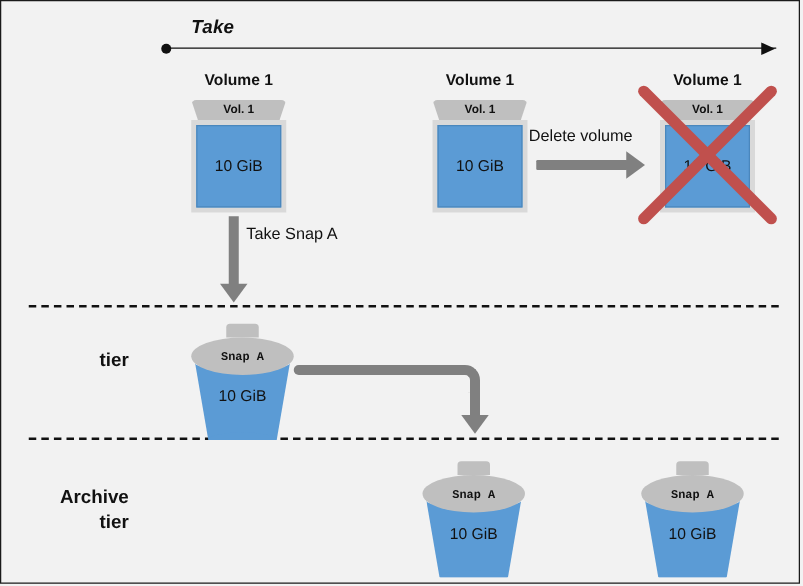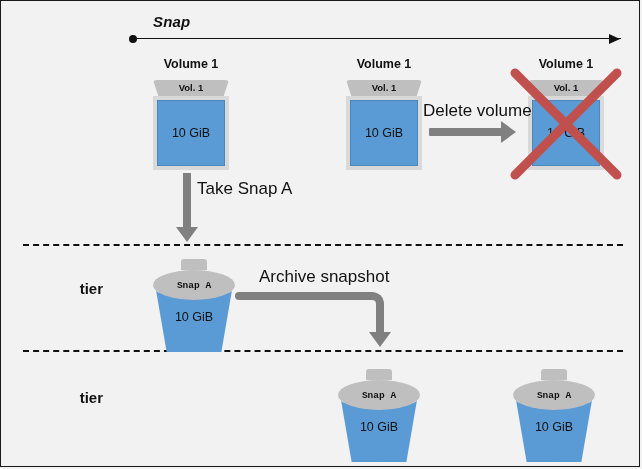--- a/index.html
+++ b/index.html
@@ -131,21 +131,21 @@
     left:50%;transform:translateX(-50%);
     top:-5px;
     width:76px;height:11px;
     background:#ffffff;
     border-radius:50%;
     z-index:2;
   }
 
   
   .arrow-label{
-    font-size:17px;color:#111;white-space:nowrap;
+    font-size:13px;color:#111;white-space:nowrap;
   }
   .arr-down-shaft{
     width:8px;background:#808080;
   }
   .arr-down-head{
     width:0;height:0;
     border-left:11px solid transparent;
     border-right:11px solid transparent;
     border-top:15px solid #808080;
   }
@@ -175,32 +175,33 @@
   }
 
   
   .redx{pointer-events:none;}
 </style>
 </head>
 <body>
 
 <div id="canvas">
 
-  <div class="abs time-label" style="left:152px;top:12px;">Snap</div>
+  <div class="abs time-label" style="left:152px;top:12px;">Take</div>
   <div class="abs time-dot" style="left:128px;top:34px;"></div>
   <div class="abs time-line" style="left:134px;top:37px;width:486px;"></div>
   <div class="abs time-head" style="left:608px;top:32.5px;"></div>
 
   <div class="abs divider" style="left:22px;top:243px;width:600px;"></div>
   <div class="abs divider" style="left:22px;top:349px;width:600px;"></div>
 
   <div class="abs tier-label" style="left:10px;top:278px;width:92px;">
     <div>tier</div>
   </div>
   <div class="abs tier-label" style="left:10px;top:387px;width:92px;">
+    <div>Archive</div>
     <div>tier</div>
   </div>
 
   <div class="abs" style="left:152px;top:56px;width:76px;">
     <div class="vol-title" style="margin-bottom:9px;">Volume 1</div>
     <div class="volume">
       <div class="vol-cap">
         <span>Vol. 1</span>
       </div>
       <div class="vol-body">
@@ -263,21 +264,20 @@
       </div>
     </div>
   </div>
 
   <div class="abs">
     <div class="abs elbow-h" style="left:234px;top:291px;width:128px;"></div>
     <div class="abs elbow-corner" style="left:361px;top:291px;"></div>
     <div class="abs elbow-v" style="left:375px;top:310px;height:22px;"></div>
     <div class="abs arr-down-head" style="left:368px;top:331px;"></div>
   </div>
-  <div class="abs arrow-label" style="left:258px;top:266px;">Archive snapshot</div>
 
   <div class="abs" style="left:337px;top:368px;width:82px;">
     <div class="snapshot">
       <div class="snap-handle"></div>
       <div class="snap-cap">
         <span>Snap A</span>
       </div>
       <div class="snap-body">
         <div class="snap-rim"></div>
         <div class="snap-bottom"></div>

